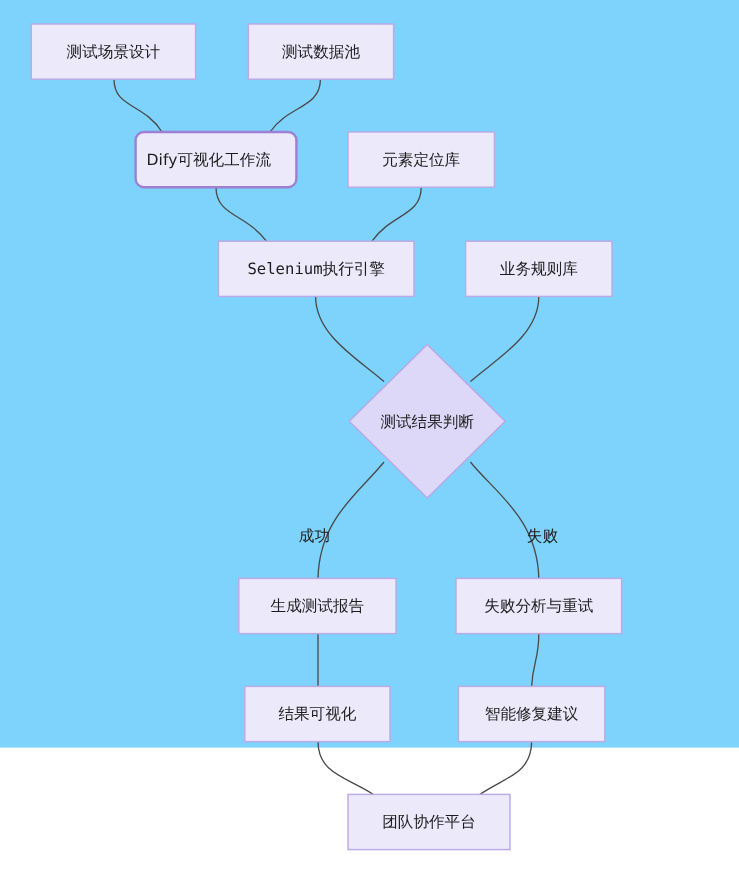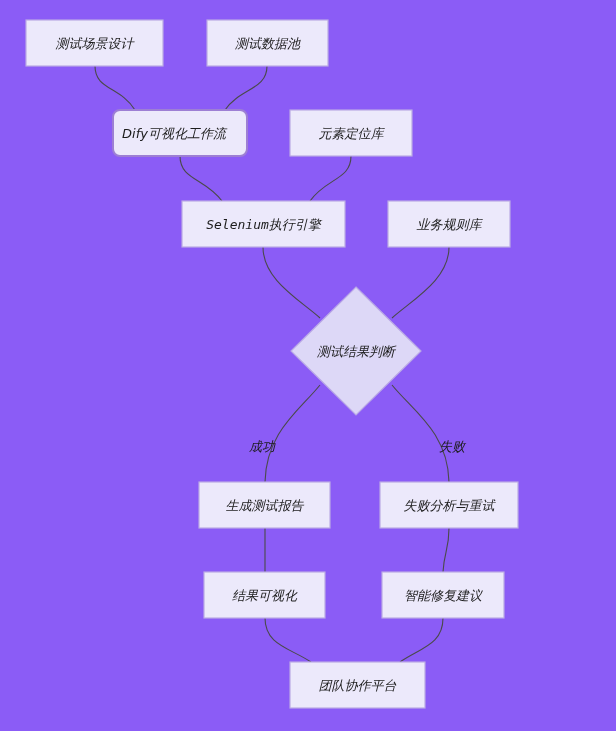--- a/index.html
+++ b/index.html
@@ -9,23 +9,22 @@
   }
   body {
     width: 616px;
     height: 731px;
     font-family: "DejaVu Sans", sans-serif;
     overflow: hidden;
   }
   #flowchart-root {
     position: relative;
     width: 616px;
-    height: 731px;
-    background: #8b5cf6;
-    font-style: italic;
+    height: 623px;
+    background: #7dd3fc;
   }
   svg.flow-canvas {
     display: block;
     width: 616px;
     height: 731px;
   }
   .edge-path {
     fill: none;
     stroke: #4a4a4a;
     stroke-width: 1.1;

